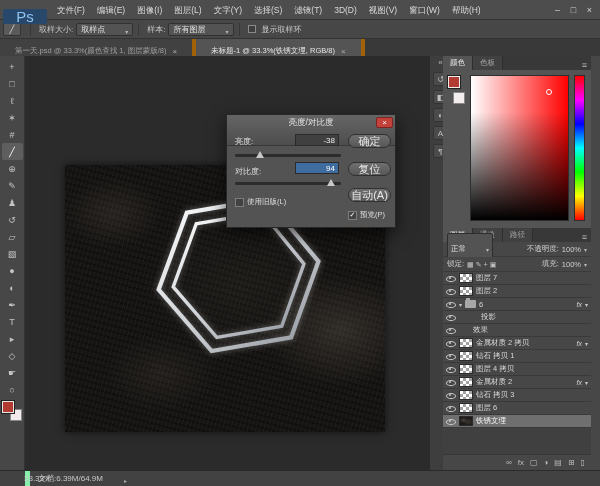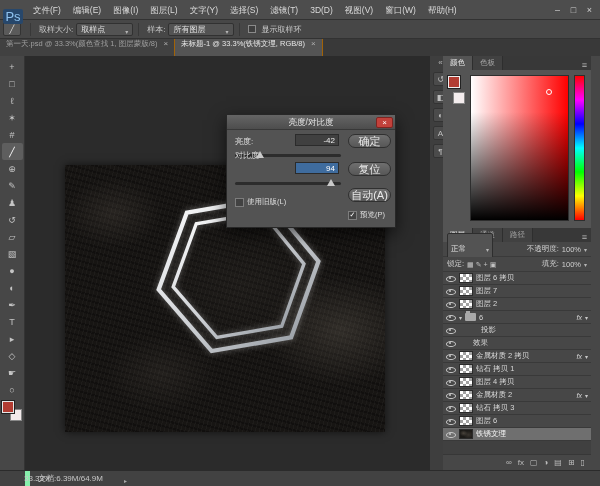--- a/index.html
+++ b/index.html
@@ -1,34 +1,34 @@
 <!DOCTYPE html>
 <html><head>
 <meta charset="utf-8">
 <style>
 *{box-sizing:border-box;margin:0;padding:0}
 html,body{width:600px;height:486px}
 body{position:relative;overflow:hidden;background:#474747;font-family:"Liberation Sans","DejaVu Sans",sans-serif;color:#d4d4d4;font-size:9px}
 
 #menubar{position:absolute;top:0;left:0;right:0;height:20px;background:#4d4d4d;border-bottom:1px solid #323232;display:flex;align-items:center;z-index:5}
-#ps-logo{width:20px;height:15px;margin:14px 4px 0 3px;background:#27476b;color:#8fc3f0;font-size:13px;display:flex;align-items:center;justify-content:center;border-radius:2px;flex:none}
+#ps-logo{width:44px;height:15px;margin:14px 4px 0 3px;background:#27476b;color:#8fc3f0;font-size:15px;display:flex;align-items:center;justify-content:center;border-radius:2px;flex:none}
 .mitem{padding:0 6px;line-height:20px;font-size:8.5px;color:#dadada;cursor:default;white-space:nowrap}
 #win-controls{margin-left:auto;display:flex;gap:1px;padding-right:3px}
 #win-controls span{width:15px;text-align:center;color:#d0d0d0;font-size:9px;line-height:18px}
 
 #optionsbar{position:absolute;top:20px;left:0;right:0;height:19px;background:#474747;border-bottom:1px solid #323232;display:flex;align-items:center;font-size:8px;z-index:4}
 .opt-toolicon{width:18px;height:14px;margin:0 4px 0 3px;background:#5a5a5a;border:1px solid #333;border-radius:2px;display:flex;align-items:center;justify-content:center;color:#ddd;flex:none}
 .opt-label{margin:0 3px;color:#c8c8c8;white-space:nowrap}
 .opt-drop{height:13px;min-width:50px;background:#535353;border:1px solid #313131;border-radius:2px;display:flex;align-items:flex-end;justify-content:space-between;gap:20px;padding:0 4px;color:#e0e0e0;white-space:nowrap}
 .opt-drop .da{font-size:6px;color:#b5b5b5}
 .opt-sep{width:1px;height:13px;background:#383838;margin:0 5px}
 .opt-check{width:8px;height:8px;border:1px solid #8a8a8a;background:#3e3e3e;margin:0 3px;flex:none}
 
 #tabrow{position:absolute;top:39px;left:0;right:0;height:17px;background:#393939;display:flex;align-items:flex-end;z-index:3}
-.dtab{height:17px;display:flex;align-items:flex-start;padding:0 6px;font-size:7.5px;color:#9f9f9f;background:#414141;border-right:1px solid #a16207;white-space:nowrap}
+.dtab{height:17px;display:flex;align-items:flex-end;padding:0 15px;font-size:7.5px;color:#9f9f9f;background:#414141;border-right:4px solid #a16207;white-space:nowrap}
 .dtab.active{background:#545454;color:#e6e6e6}
 .dtab .tclose{margin-left:6px;color:#b0b0b0;font-size:8px}
 
 #toolstrip{position:absolute;top:56px;left:0;width:25px;bottom:16px;background:#474747;border-right:1px solid #343434;display:flex;flex-direction:column;align-items:center;padding-top:2px}
 .tool{width:21px;height:17px;display:flex;align-items:center;justify-content:center;font-size:9px;color:#c4c4c4;border-radius:2px;flex:none}
 .tool.active{background:#5e5e5e;color:#fff}
 #swatches{position:relative;width:20px;height:20px;margin-top:3px;flex:none}
 #fg-swatch{position:absolute;left:0;top:0;width:12px;height:12px;background:#b23c32;border:1px solid #e6e6e6;box-shadow:0 0 0 1px #222;z-index:2}
 #bg-swatch{position:absolute;right:0;bottom:0;width:12px;height:12px;background:#f2e9ea;border:1px solid #888}
 
@@ -39,21 +39,21 @@
  radial-gradient(90px 60px at 72% 12%,rgba(125,115,105,.20),transparent 70%),
  radial-gradient(110px 80px at 86% 62%,rgba(150,140,125,.22),transparent 70%),
  radial-gradient(80px 55px at 30% 78%,rgba(105,97,88,.16),transparent 70%),
  radial-gradient(140px 100px at 55% 45%,rgba(92,86,78,.12),transparent 70%),
  repeating-linear-gradient(105deg,rgba(255,255,255,.03) 0 1px,transparent 1px 4px),
  repeating-linear-gradient(15deg,rgba(0,0,0,.28) 0 2px,transparent 2px 6px),
  #171513}
 #hexagon{position:absolute;left:88px;top:16px;width:172px;height:188px;filter:drop-shadow(0 0 3px rgba(255,255,255,.35))}
 
 #dialog{position:absolute;left:226px;top:114px;width:170px;height:114px;background:#535353;border:1px solid #272727;box-shadow:0 6px 16px rgba(0,0,0,.6);z-index:20}
-.dlg-title{height:15px;background:linear-gradient(#656565,#4d4d4d);border-bottom:1px solid #383838;text-align:center;line-height:15px;font-size:8.5px;color:#e4e4e4;position:relative}
+.dlg-title{height:31px;background:linear-gradient(#656565,#4d4d4d);border-bottom:1px solid #383838;text-align:center;line-height:15px;font-size:8.5px;color:#e4e4e4;position:relative}
 .dlg-close{position:absolute;right:2px;top:2px;width:17px;height:11px;background:#c2413b;border:1px solid #7e2420;border-radius:2px;color:#fff;font-size:8px;line-height:9px;text-align:center}
 .dlg-label{position:absolute;font-size:8px;color:#dedede;white-space:nowrap}
 .dlg-field{position:absolute;width:44px;height:12px;background:#404040;border:1px solid #2b2b2b;font-size:8px;color:#ececec;text-align:right;padding:1px 3px 0 0;line-height:10px}
 .dlg-field.sel{background:#3f6c9e;color:#fff}
 .dlg-btn{position:absolute;left:121px;width:43px;height:14px;background:linear-gradient(#6f6f6f,#575757);border:1px solid #303030;border-radius:7px;font-size:11px;color:#eaeaea;text-align:center;line-height:12px}
 .slider{position:absolute;left:8px;width:106px;height:3px;background:#2c2c2c;border-radius:2px}
 .sthumb{position:absolute;top:-3px;width:0;height:0;border-left:4px solid transparent;border-right:4px solid transparent;border-bottom:7px solid #c9c9c9}
 .dlg-check{position:absolute;display:flex;align-items:center;gap:3px;font-size:7.5px;color:#dedede;white-space:nowrap}
 .cbox{width:9px;height:9px;background:#424242;border:1px solid #7d7d7d;display:inline-flex;align-items:center;justify-content:center;font-size:7px;color:#fff;flex:none}
 
@@ -196,26 +196,26 @@
     </svg>
   </div>
 </div>
 
 <div id="dialog">
   <div class="dlg-title">
     <span>亮度/对比度</span>
     <span class="dlg-close">×</span>
   </div>
   <span class="dlg-label" style="left:8px;top:21px">亮度:</span>
-  <span class="dlg-field" style="left:68px;top:19px">-42</span>
+  <span class="dlg-field" style="left:68px;top:19px">-38</span>
   <span class="dlg-btn" style="top:19px">确定</span>
   <span class="slider" style="top:39px">
       <span class="sthumb" style="left:21px"></span>
     </span>
-  <span class="dlg-label" style="left:8px;top:35px">对比度:</span>
+  <span class="dlg-label" style="left:8px;top:51px">对比度:</span>
   <span class="dlg-field sel" style="left:68px;top:47px">94</span>
   <span class="dlg-btn" style="top:47px">复位</span>
   <span class="slider" style="top:67px">
       <span class="sthumb" style="left:92px"></span>
     </span>
   <span class="dlg-btn" style="top:73px">自动(A)</span>
   <span class="dlg-check" style="left:8px;top:82px">
     <span class="cbox"></span>
     <span>使用旧版(L)</span>
   </span>
@@ -273,25 +273,20 @@
       <span class="locks"><span>▦</span><span>✎</span><span>+</span><span>▣</span></span>
       <span style="margin-left:auto">填充:</span>
       <span>100%</span>
       <span class="mini">▾</span>
     </div>
 
     <div id="layer-list">
       <div class="lrow">
         <span class="eye"></span>
         <span class="thumb checker"></span>
-        <span class="lname">图层 6 拷贝</span>
-      </div>
-      <div class="lrow">
-        <span class="eye"></span>
-        <span class="thumb checker"></span>
         <span class="lname">图层 7</span>
       </div>
       <div class="lrow">
         <span class="eye"></span>
         <span class="thumb checker"></span>
         <span class="lname">图层 2</span>
       </div>
       <div class="lrow">
         <span class="eye"></span>
         <span class="caret">▾</span>

